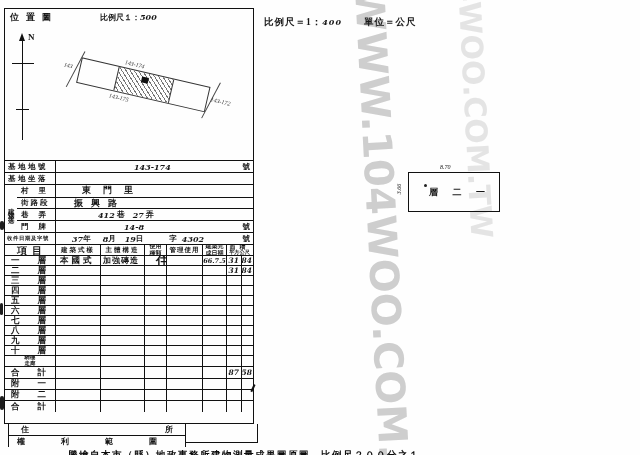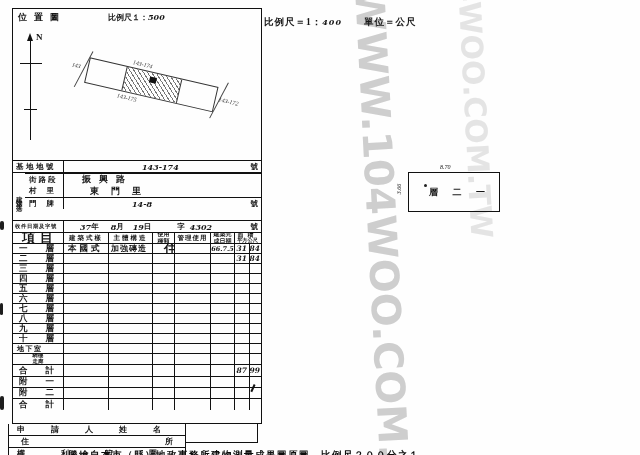--- a/index.html
+++ b/index.html
@@ -8,21 +8,21 @@
   
   .wm{position:absolute;transform-origin:0 0;font-family:"DejaVu Sans",sans-serif;
       font-weight:bold;color:#c6c6c6;white-space:nowrap;}
   .wm1{left:392px;top:-14px;transform:rotate(87deg);font-size:40px;letter-spacing:0px;opacity:.85;}
   .wm2{left:478px;top:-170px;transform:rotate(87deg);font-size:30px;opacity:.45;}
   
   .note-top{position:absolute;left:264px;top:16px;font-size:9.5px;font-weight:bold;
             letter-spacing:1px;white-space:nowrap;}
   .note-top .gap{display:inline-block;width:22px;}
   
-  .form{position:absolute;left:12px;top:8px;width:250px;height:416px;border:1.5px solid #111;
+  .form{position:absolute;left:4px;top:8px;width:250px;height:416px;border:1.5px solid #111;
         box-sizing:border-box;background:transparent;}
   .lmhead{height:16px;display:flex;align-items:center;font-weight:bold;}
   .lmtitle{font-size:9px;letter-spacing:7px;padding-left:5px;white-space:nowrap;}
   .lmscale{font-size:8px;margin-left:42px;white-space:nowrap;}
   .map{position:relative;height:135px;}
   
   .north{position:absolute;left:6px;top:6px;width:34px;height:120px;}
   .nline{position:absolute;left:11px;top:9px;width:1px;height:100px;background:#111;}
   .nhead{position:absolute;left:8px;top:2px;width:0;height:0;
          border-left:3.5px solid transparent;border-right:3.5px solid transparent;
@@ -69,21 +69,21 @@
   .subrow{display:flex;height:12px;border-top:1px solid #111;box-sizing:border-box;
           align-items:center;overflow:hidden;}
   .subrow.first{border-top:none;}
   .slabel{width:38px;box-sizing:border-box;font-size:7.5px;font-weight:bold;padding-left:4px;
           white-space:nowrap;align-self:center;}
   .sval{flex:1;border-left:1px solid #111;display:flex;align-items:center;height:100%;
         box-sizing:border-box;overflow:hidden;}
   
   .hcell{flex-direction:column;justify-content:center;align-items:center;text-align:center;
          font-weight:bold;font-size:6px;line-height:1.1;}
-  .h-item{font-size:13px;letter-spacing:5px;justify-content:center;padding-left:4px;}
+  .h-item{font-size:10px;letter-spacing:5px;justify-content:center;padding-left:4px;}
   
   .flabel{display:flex;justify-content:space-between;width:100%;padding:0 9px 0 6px;
           box-sizing:border-box;font-size:8.5px;font-weight:bold;align-items:center;}
   .flabel3{font-size:7px;font-weight:bold;letter-spacing:1.5px;padding-left:4px;white-space:nowrap;}
   .flabel2line{display:flex;flex-direction:column;align-items:center;justify-content:center;
           width:100%;font-size:5.4px;font-weight:bold;line-height:1.05;}
   .c6in{width:15px;border-right:1px solid #111;display:flex;align-items:center;
         justify-content:center;height:100%;box-sizing:border-box;}
   .c6dec{flex:1;display:flex;align-items:center;justify-content:center;height:100%;}
   .ctr{justify-content:center;}
@@ -166,36 +166,51 @@
     <div class="trow" style="height:12px">
       <div class="cell first w-label">
         <span class="rlabel">基地地號</span>
       </div>
       <div class="cell grow">
         <span class="hv" style="margin-left:78px">143-174</span>
         <span class="suffix">號</span>
       </div>
     </div>
 
+    <div class="trow" style="height:12px">
+      <div class="cell first w-label">
+        <span class="rlabel">基地坐落</span>
+      </div>
+      <div class="cell grow"></div>
+    </div>
 
     <div class="trow" style="height:48px">
       <div class="cell first vcell">
         <span class="vtext">建物坐落</span>
       </div>
       <div class="subcol">
+        <div class="subrow first">
+          <span class="slabel" style="letter-spacing:10px">村里</span>
+          <div class="sval">
+            <span class="hc" style="font-size:9px;letter-spacing:12px;margin-left:26px">東門里</span>
+          </div>
+        </div>
         <div class="subrow">
           <span class="slabel" style="letter-spacing:2px">街路段</span>
           <div class="sval">
             <span class="hc" style="font-size:9px;letter-spacing:8px;margin-left:18px">振興路</span>
           </div>
         </div>
-        <div class="subrow first">
-          <span class="slabel" style="letter-spacing:10px">村里</span>
+        <div class="subrow">
+          <span class="slabel" style="letter-spacing:10px">巷弄</span>
           <div class="sval">
-            <span class="hc" style="font-size:9px;letter-spacing:12px;margin-left:26px">東門里</span>
+            <span class="hv" style="margin-left:42px">412</span>
+            <span class="hc" style="font-size:8px;margin-left:2px">巷</span>
+            <span class="hv" style="margin-left:8px">27</span>
+            <span class="hc" style="font-size:8px;margin-left:2px">弄</span>
           </div>
         </div>
         <div class="subrow">
           <span class="slabel" style="letter-spacing:10px">門牌</span>
           <div class="sval">
             <span class="hv" style="margin-left:68px">14-8</span>
             <span class="suffix">號</span>
           </div>
         </div>
       </div>
@@ -421,34 +436,20 @@
         <div class="cell w2"></div>
         <div class="cell w3"></div>
         <div class="cell w4"></div>
         <div class="cell w5"></div>
       <div class="cell w6">
           <div class="c6in"></div>
           <div class="c6dec"></div>
         </div>
     </div>
 
-    <div class="trow" style="height:10px">
-      <div class="cell first w-label">
-          <span class="flabel3">地下室</span>
-        </div>
-      <div class="cell w1"></div>
-        <div class="cell w2"></div>
-        <div class="cell w3"></div>
-        <div class="cell w4"></div>
-        <div class="cell w5"></div>
-      <div class="cell w6">
-          <div class="c6in"></div>
-          <div class="c6dec"></div>
-        </div>
-    </div>
 
     <div class="trow" style="height:11px">
       <div class="cell first w-label">
         <div class="flabel2line">
             <span>騎樓</span>
             <span>走廊</span>
           </div>
       </div>
       <div class="cell w1"></div>
         <div class="cell w2"></div>
@@ -471,21 +472,21 @@
       <div class="cell w1"></div>
         <div class="cell w2"></div>
         <div class="cell w3"></div>
         <div class="cell w4"></div>
         <div class="cell w5"></div>
       <div class="cell w6">
         <div class="c6in">
             <span class="hv" style="font-size:7.5px">87</span>
           </div>
         <div class="c6dec">
-            <span class="hv" style="font-size:7.5px">99</span>
+            <span class="hv" style="font-size:7.5px">58</span>
           </div>
       </div>
     </div>
 
     <div class="trow" style="height:11px">
       <div class="cell first w-label">
           <div class="flabel">
             <span>附</span>
             <span>一</span>
           </div>
@@ -532,23 +533,20 @@
       <div class="cell w6">
           <div class="c6in"></div>
           <div class="c6dec"></div>
         </div>
     </div>
   </div>
 
   <div class="tickmark"></div>
 
   <div class="appbox">
-    <div class="arow">
-      <span class="aname">申請人姓名</span>
-    </div>
     <div class="arow">
       <div class="aaddr">
         <span>住</span>
         <span>所</span>
       </div>
     </div>
     <div class="arow last">
       <span class="arights">權利範圍</span>
     </div>
   </div>

